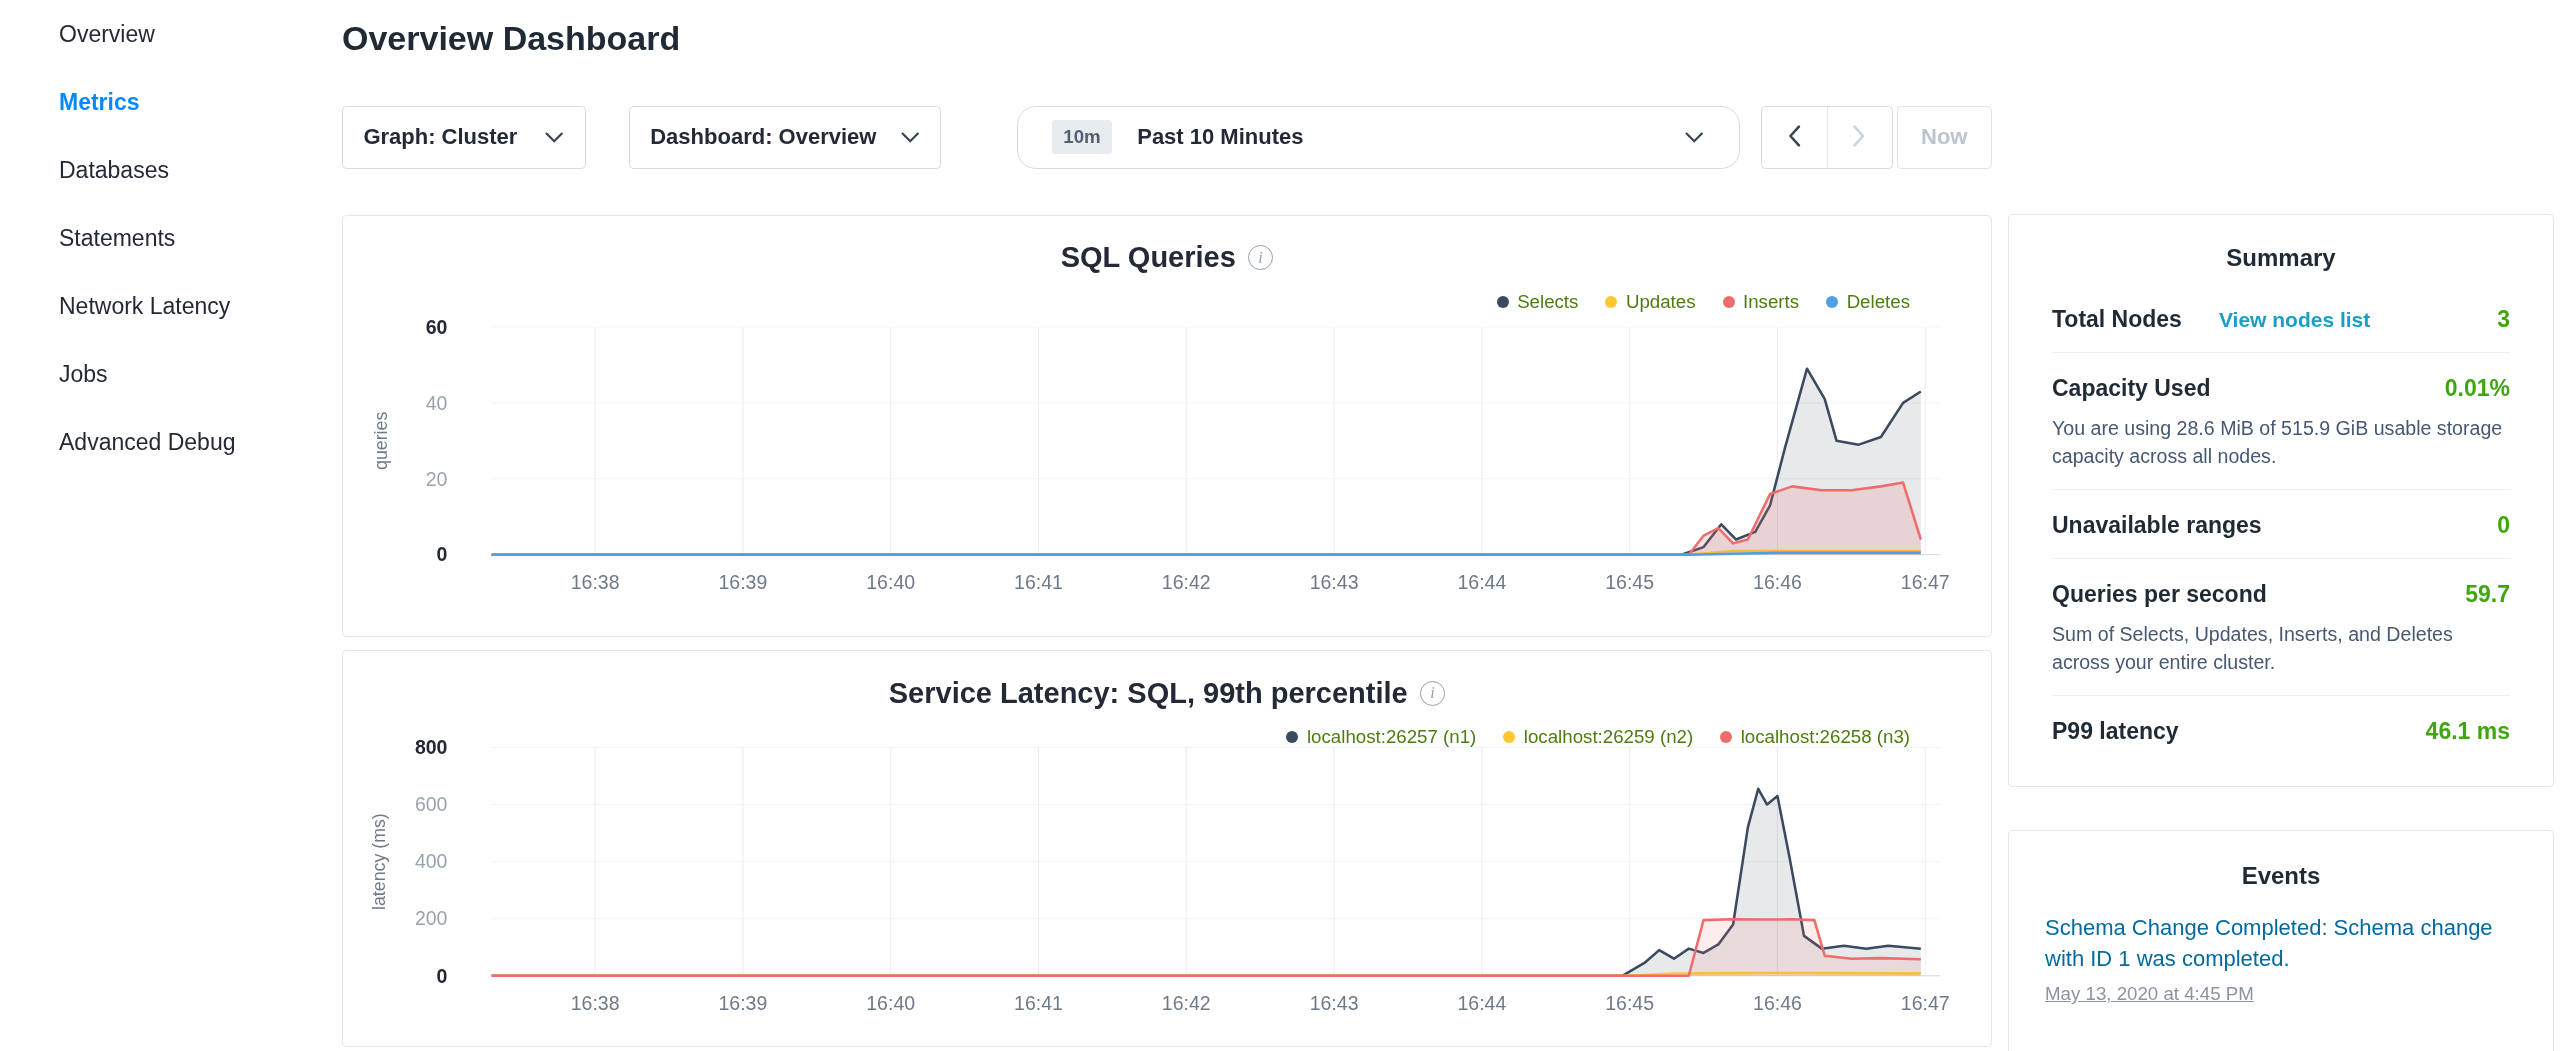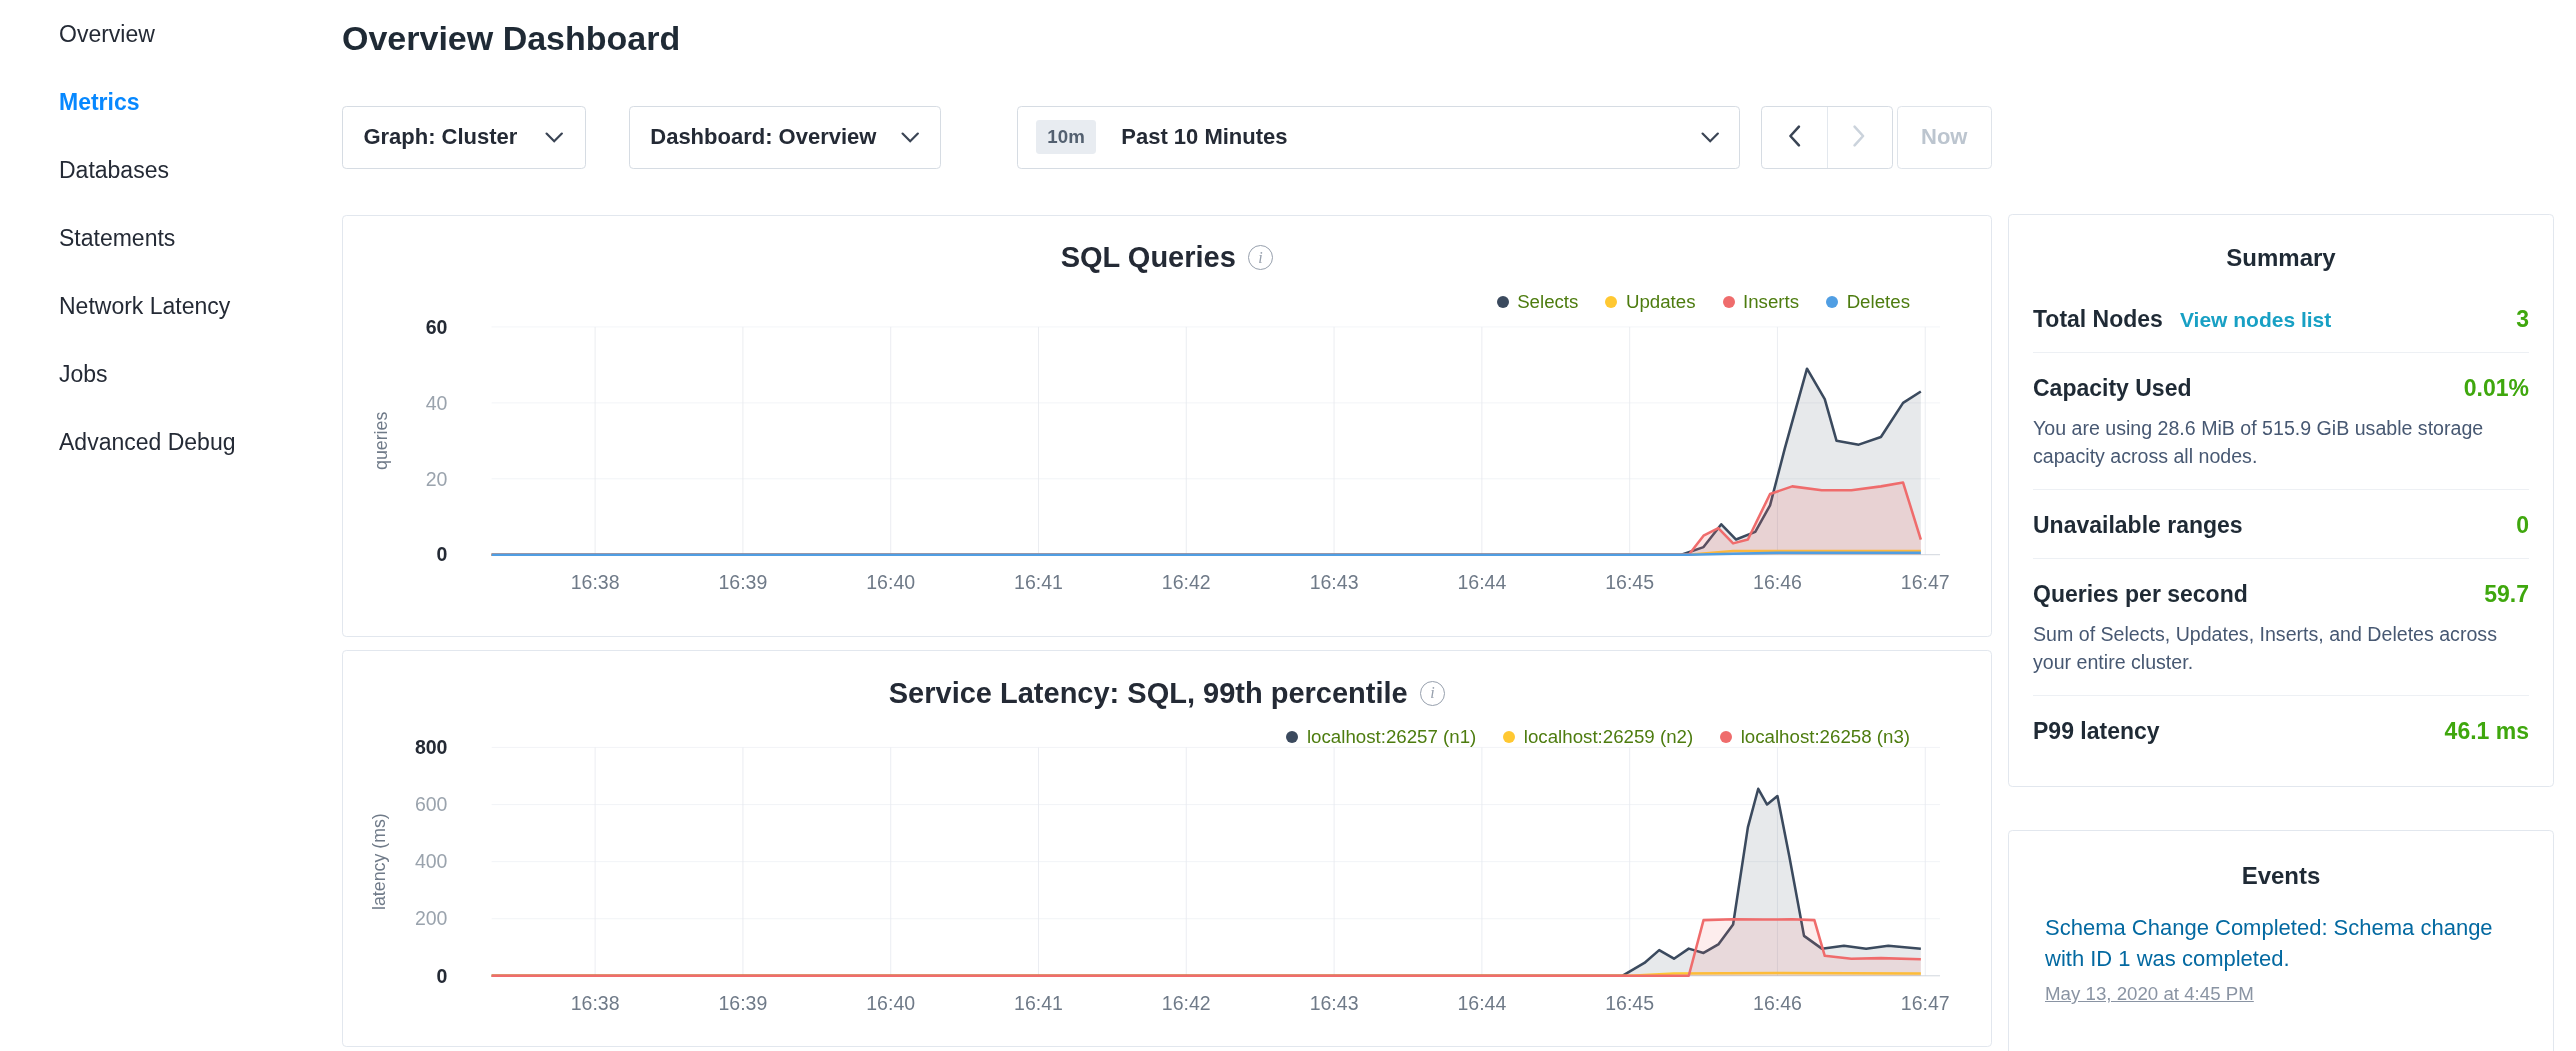--- a/index.html
+++ b/index.html
@@ -26,21 +26,21 @@
 
   .controls { display: flex; align-items: center; margin-top: 48px; height: 63px; }
   .btn {
     height: 63px; border: 0.9px solid #d6dce3; border-radius: 4.3px; background: #fff;
     display: flex; align-items: center; font-size: 22px; font-weight: 700;
     color: #242a35; cursor: pointer;
   }
   .dropdown { padding: 0 20.4px; justify-content: space-between; }
   .graph-dd { width: 245px; }
   .dash-dd { width: 314px; margin-left: 43px; }
-  .time-picker { width: 726px; margin-left: 76px; padding: 0 18px; }
+  .time-picker { width: 726px; margin-left: 76px; padding: 0 34px; border-radius: 19px; }
   .time-chip {
     background: #e8ecf1; border-radius: 3.4px; font-size: 18.7px; font-weight: 700;
     color: #536070; padding: 6px 11px; margin-right: 25.5px;
   }
   .time-label { font-size: 22px; font-weight: 700; flex: 1; text-align: left; }
   .arrow-group {
     margin-left: 21px; display: flex; height: 63px;
     border: 0.9px solid #d6dce3; border-radius: 4.3px; background: #fff;
   }
   .arrow-btn { width: 65px; display: flex; align-items: center; justify-content: center; cursor: pointer; }
@@ -63,25 +63,25 @@
     justify-content: center; font-family: "Liberation Serif", serif; font-style: italic;
     cursor: pointer;
   }
   .legend { position: absolute; top: 75px; right: 81px; z-index: 2; display: flex; gap: 27px; }
   .legend-item { display: flex; align-items: center; gap: 8.5px; font-size: 18.7px; color: #4d7c0f; cursor: pointer; }
   .legend-dot { width: 12px; height: 12px; border-radius: 50%; flex: none; }
   svg.chart { position: absolute; left: 0; top: 0; width: 100%; height: 100%; }
 
   
   .rightbar { width: 546px; flex: none; margin-left: 16px; }
-  .summary-panel { margin-top: 214px; padding: 29px 24px 22px; }
+  .summary-panel { margin-top: 214px; padding: 29px 43px 22px; }
   .side-title { text-align: center; font-size: 24px; font-weight: 700; color: #1f2a35; margin: 0 0 12px; }
   .sum-row { padding: 22px 0 18.7px; }
   .sum-row + .sum-row { border-top: 0.9px solid #edf0f4; }
-  .sum-line { display: flex; align-items: baseline; }
+  .sum-line { display: flex; align-items: baseline; gap: 20px; }
   .sum-label { font-size: 23px; font-weight: 700; color: #1f2a35; }
   .sum-link { font-size: 21px; font-weight: 700; color: #18a0c4; margin-left: 17px; cursor: pointer; text-decoration: none; }
   .sum-value { margin-left: auto; font-size: 23px; font-weight: 700; color: #3fa70d; white-space: nowrap; }
   .sum-desc { margin: 12px 0 0; font-size: 19.6px; color: #475872; line-height: 1.45; }
   .events-panel { margin-top: 43px; padding: 31px 36px; height: 357px; }
   .event-text { margin: 22px 0 0; font-size: 22px; color: #0369a1; line-height: 1.42; }
   .event-time { margin-top: 8.5px; font-size: 18.7px; color: #8a94a3; text-decoration: underline; }
 </style>
 </head>
 <body>

